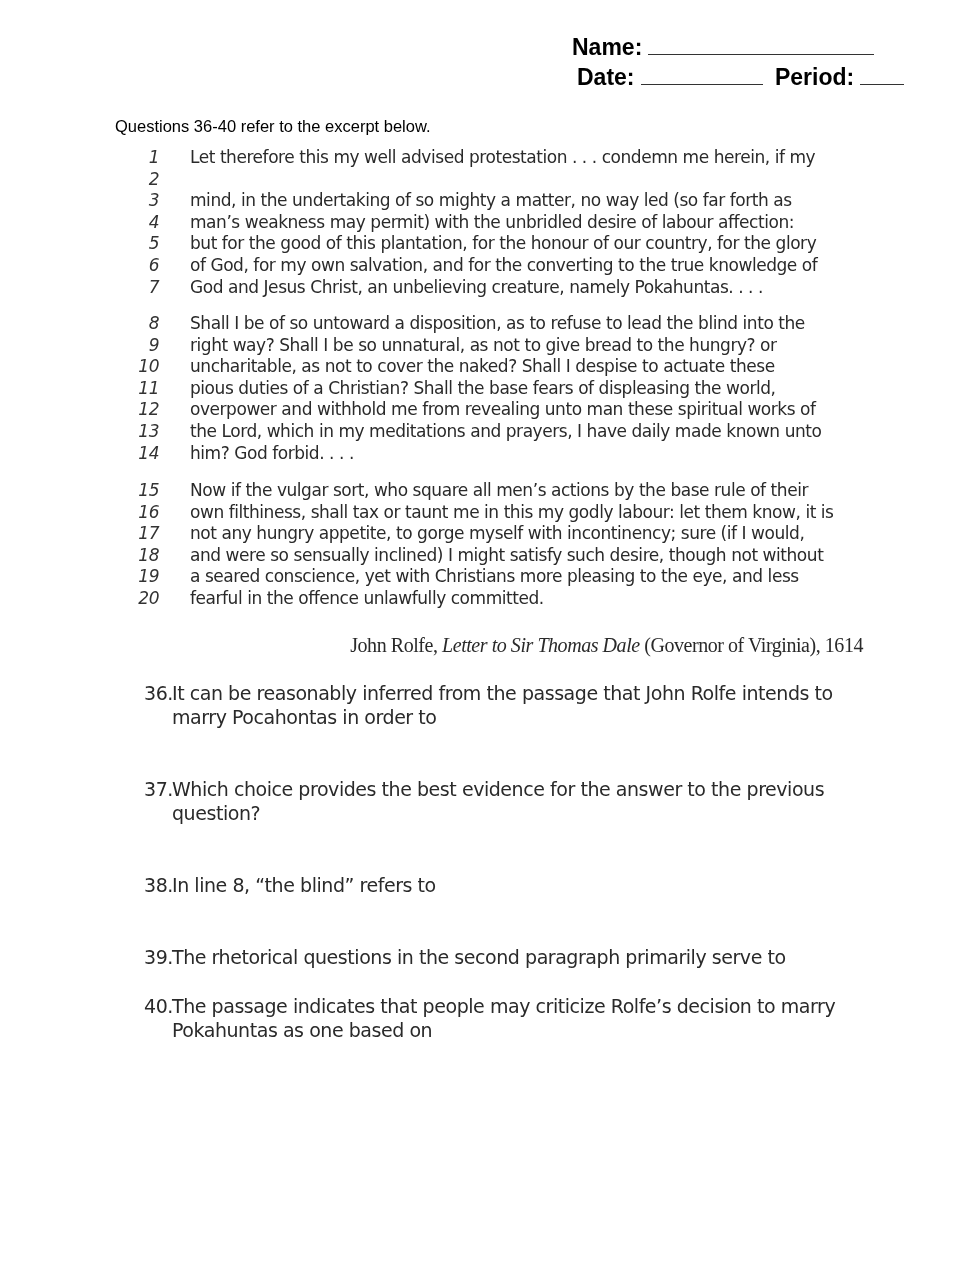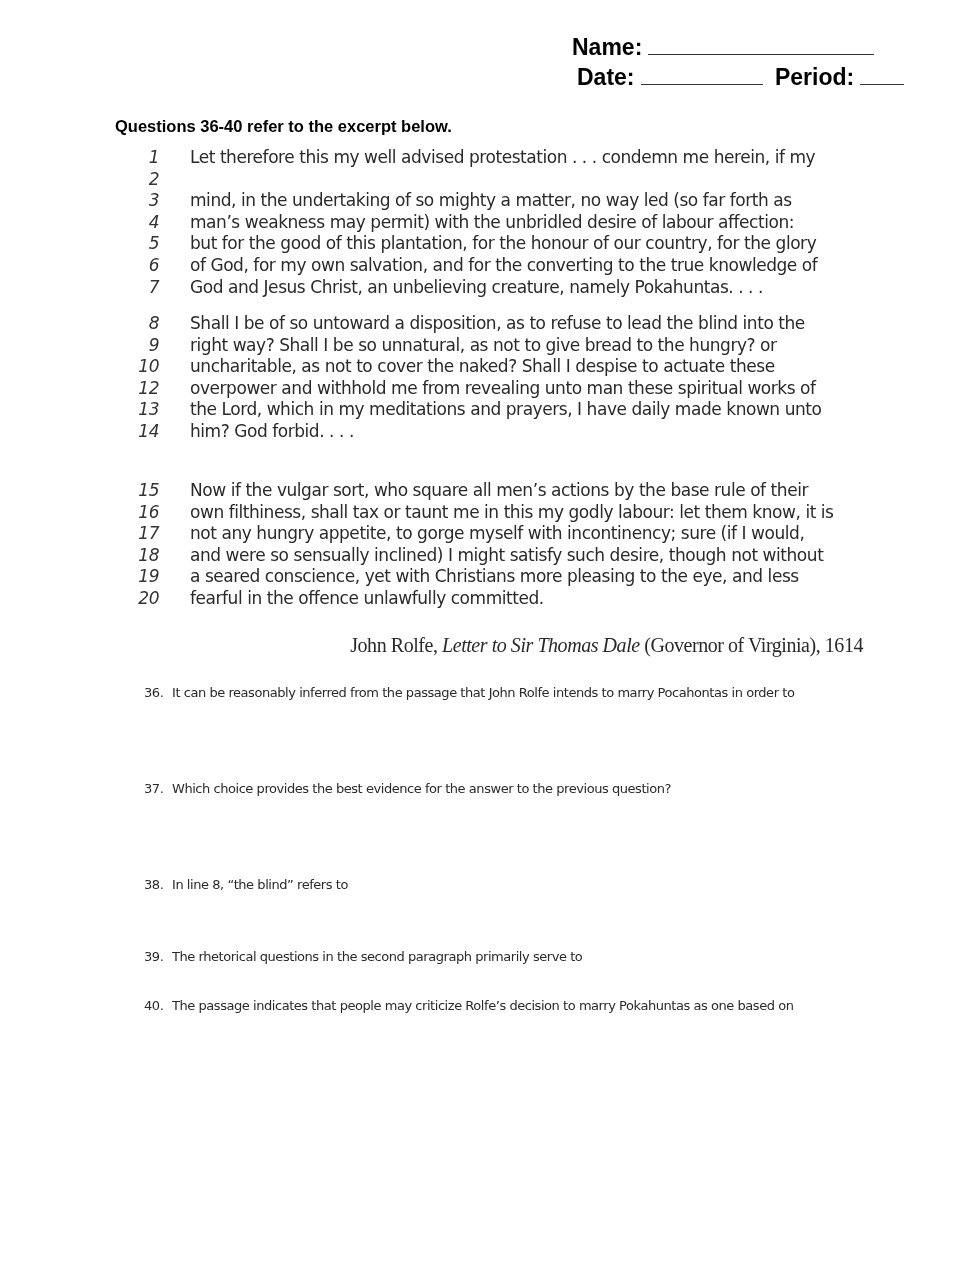--- a/index.html
+++ b/index.html
@@ -32,21 +32,21 @@
     #name-field { left: 572px; top: 34px; }
     #name-field .blank { width: 226px; }
     #date-field { left: 577px; top: 64px; }
     #date-field .blank.date { width: 122px; margin-right: 6px; }
     #date-field .blank.period { width: 44px; }
 
     #instructions {
       position: absolute;
       left: 115px;
       top: 117px;
-      font-weight: bold;
+      font-weight: normal;
       font-size: 16.5px;
       color: #000;
     }
 
     .passage {
       position: absolute;
       left: 130px;
       width: 740px;
     }
     .pline {
@@ -85,21 +85,21 @@
       white-space: nowrap;
       letter-spacing: -0.45px;
     }
     #citation i { font-style: italic; }
 
     .question {
       position: absolute;
       left: 144px;
       width: 720px;
       font-family: "DejaVu Sans", sans-serif;
-      font-size: 13px;
+      font-size: 19px;
       color: #2a2a2a;
       line-height: 24px;
       letter-spacing: -0.45px;
       display: flex;
     }
     .question .qnum {
       flex: none;
       width: 28px;
     }
     .question .qtext {
@@ -161,20 +161,24 @@
     </div>
   <div class="pline">
       <span class="lnum">9</span>
       <span class="ltext">right way? Shall I be so unnatural, as not to give bread to the hungry? or</span>
     </div>
   <div class="pline">
       <span class="lnum">10</span>
       <span class="ltext">uncharitable, as not to cover the naked? Shall I despise to actuate these</span>
     </div>
   <div class="pline">
+      <span class="lnum">11</span>
+      <span class="ltext">pious duties of a Christian? Shall the base fears of displeasing the world,</span>
+    </div>
+  <div class="pline">
       <span class="lnum">12</span>
       <span class="ltext">overpower and withhold me from revealing unto man these spiritual works of</span>
     </div>
   <div class="pline">
       <span class="lnum">13</span>
       <span class="ltext">the Lord, which in my meditations and prayers, I have daily made known unto</span>
     </div>
   <div class="pline">
       <span class="lnum">14</span>
       <span class="ltext">him? God forbid. . . .</span>

